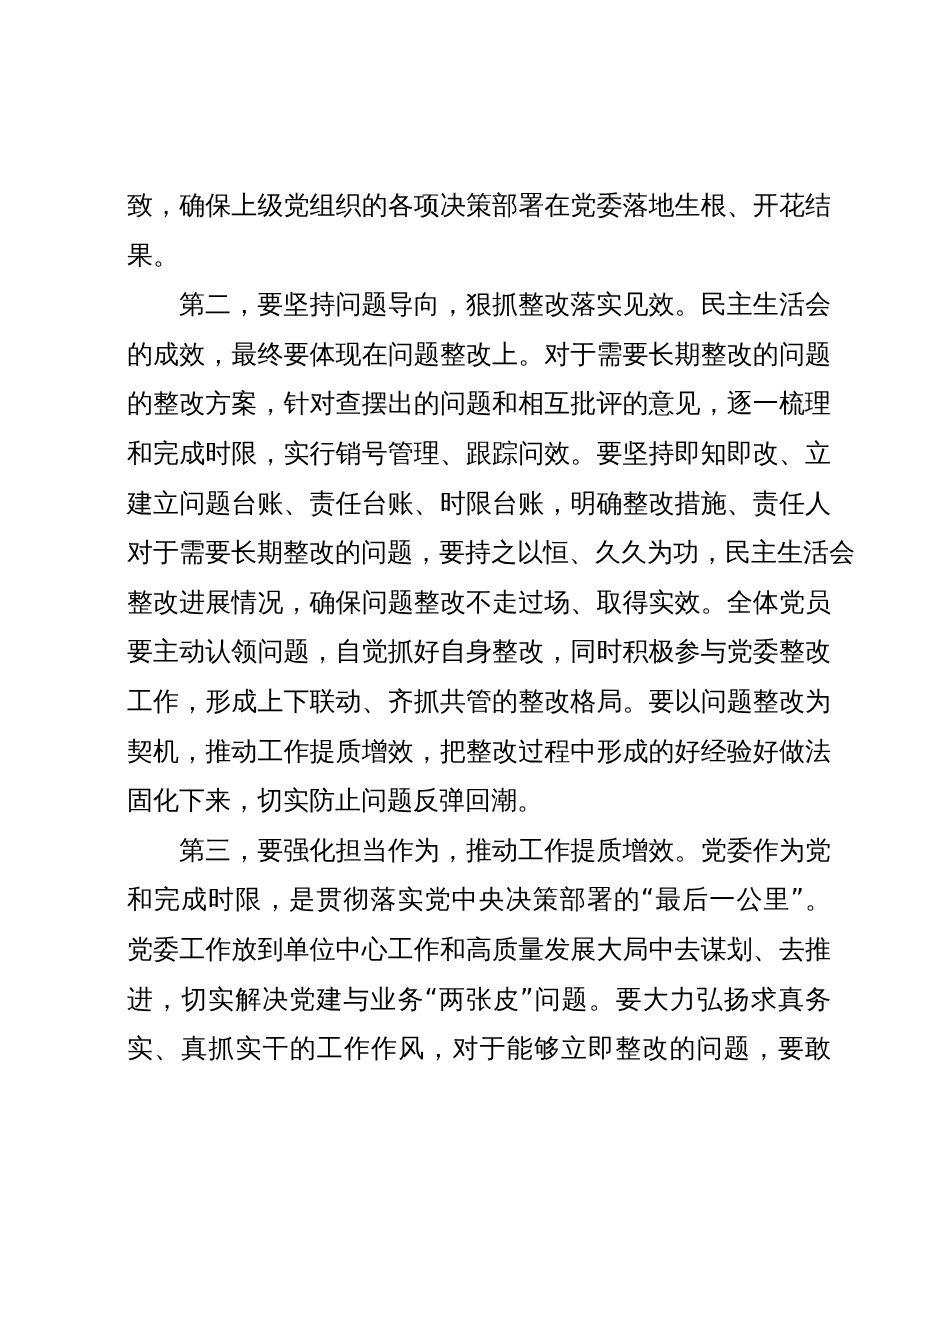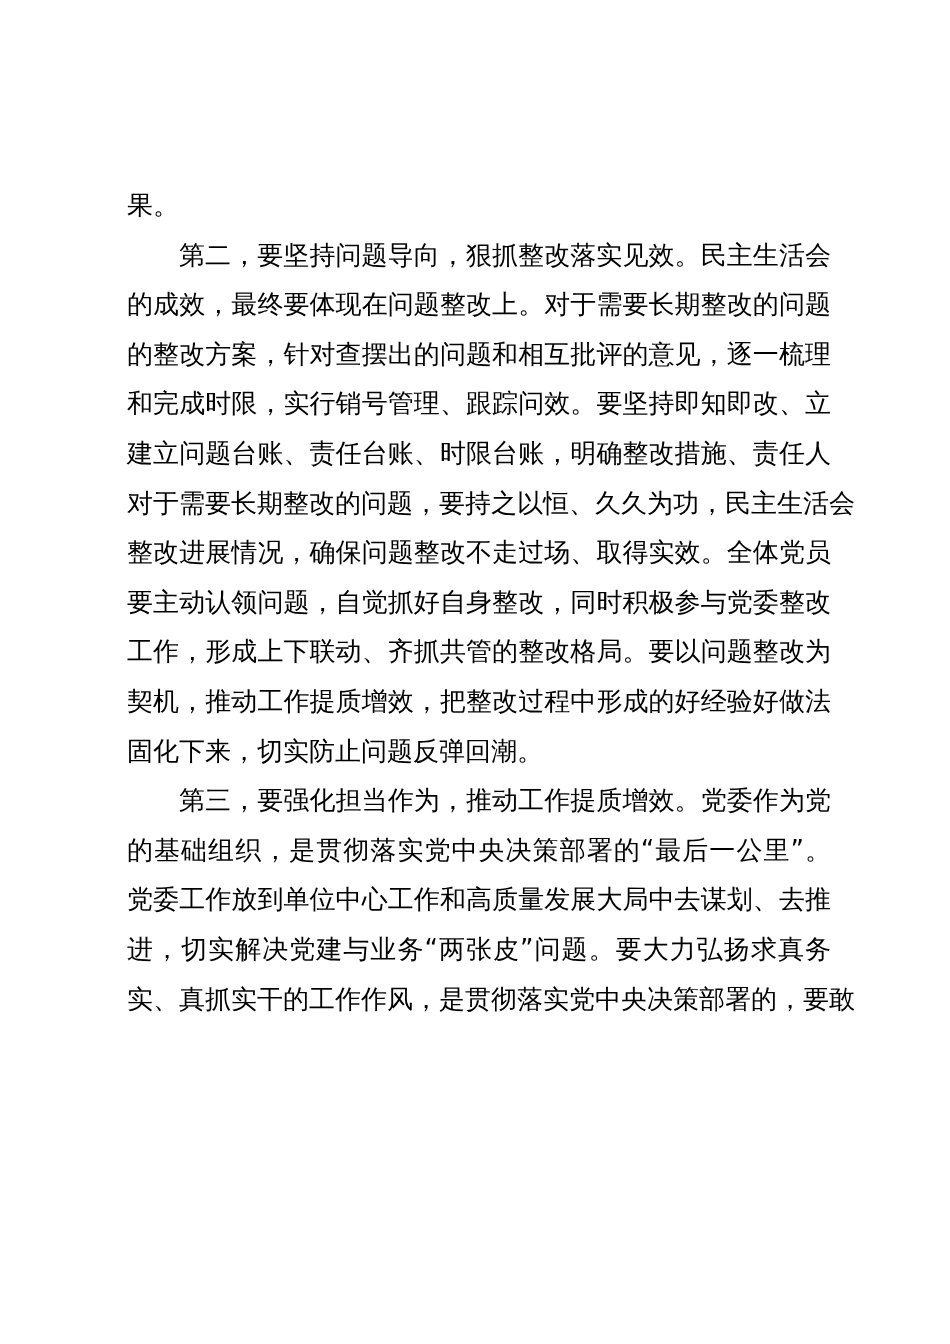--- a/index.html
+++ b/index.html
@@ -45,39 +45,40 @@
       padding-left: 52px;
     }
   </style>
 </head>
 <body>
 
 <div class="page">
   <div class="content">
 
     <div>
+      <div class="line">致，确保上级党组织的各项决策部署在党委落地生根、开花结</div>
       <div class="line last">果。</div>
     </div>
 
     <div>
       <div class="line indent">第二，要坚持问题导向，狠抓整改落实见效。民主生活会</div>
       <div class="line">的成效，最终要体现在问题整改上。对于需要长期整改的问题</div>
       <div class="line">的整改方案，针对查摆出的问题和相互批评的意见，逐一梳理</div>
       <div class="line">和完成时限，实行销号管理、跟踪问效。要坚持即知即改、立</div>
       <div class="line">建立问题台账、责任台账、时限台账，明确整改措施、责任人</div>
       <div class="line">对于需要长期整改的问题，要持之以恒、久久为功，民主生活会</div>
       <div class="line">整改进展情况，确保问题整改不走过场、取得实效。全体党员</div>
       <div class="line">要主动认领问题，自觉抓好自身整改，同时积极参与党委整改</div>
       <div class="line">工作，形成上下联动、齐抓共管的整改格局。要以问题整改为</div>
       <div class="line">契机，推动工作提质增效，把整改过程中形成的好经验好做法</div>
       <div class="line last">固化下来，切实防止问题反弹回潮。</div>
     </div>
 
     <div>
       <div class="line indent">第三，要强化担当作为，推动工作提质增效。党委作为党</div>
-      <div class="line">的基础组织，是贯彻落实党中央决策部署的“最后一公里”。</div>
+      <div class="line">和完成时限，是贯彻落实党中央决策部署的“最后一公里”。</div>
       <div class="line">党委工作放到单位中心工作和高质量发展大局中去谋划、去推</div>
       <div class="line">进，切实解决党建与业务“两张皮”问题。要大力弘扬求真务</div>
-      <div class="line">实、真抓实干的工作作风，是贯彻落实党中央决策部署的，要敢</div>
+      <div class="line">实、真抓实干的工作作风，对于能够立即整改的问题，要敢</div>
     </div>
 
   </div>
 </div>
 
 </body></html>

